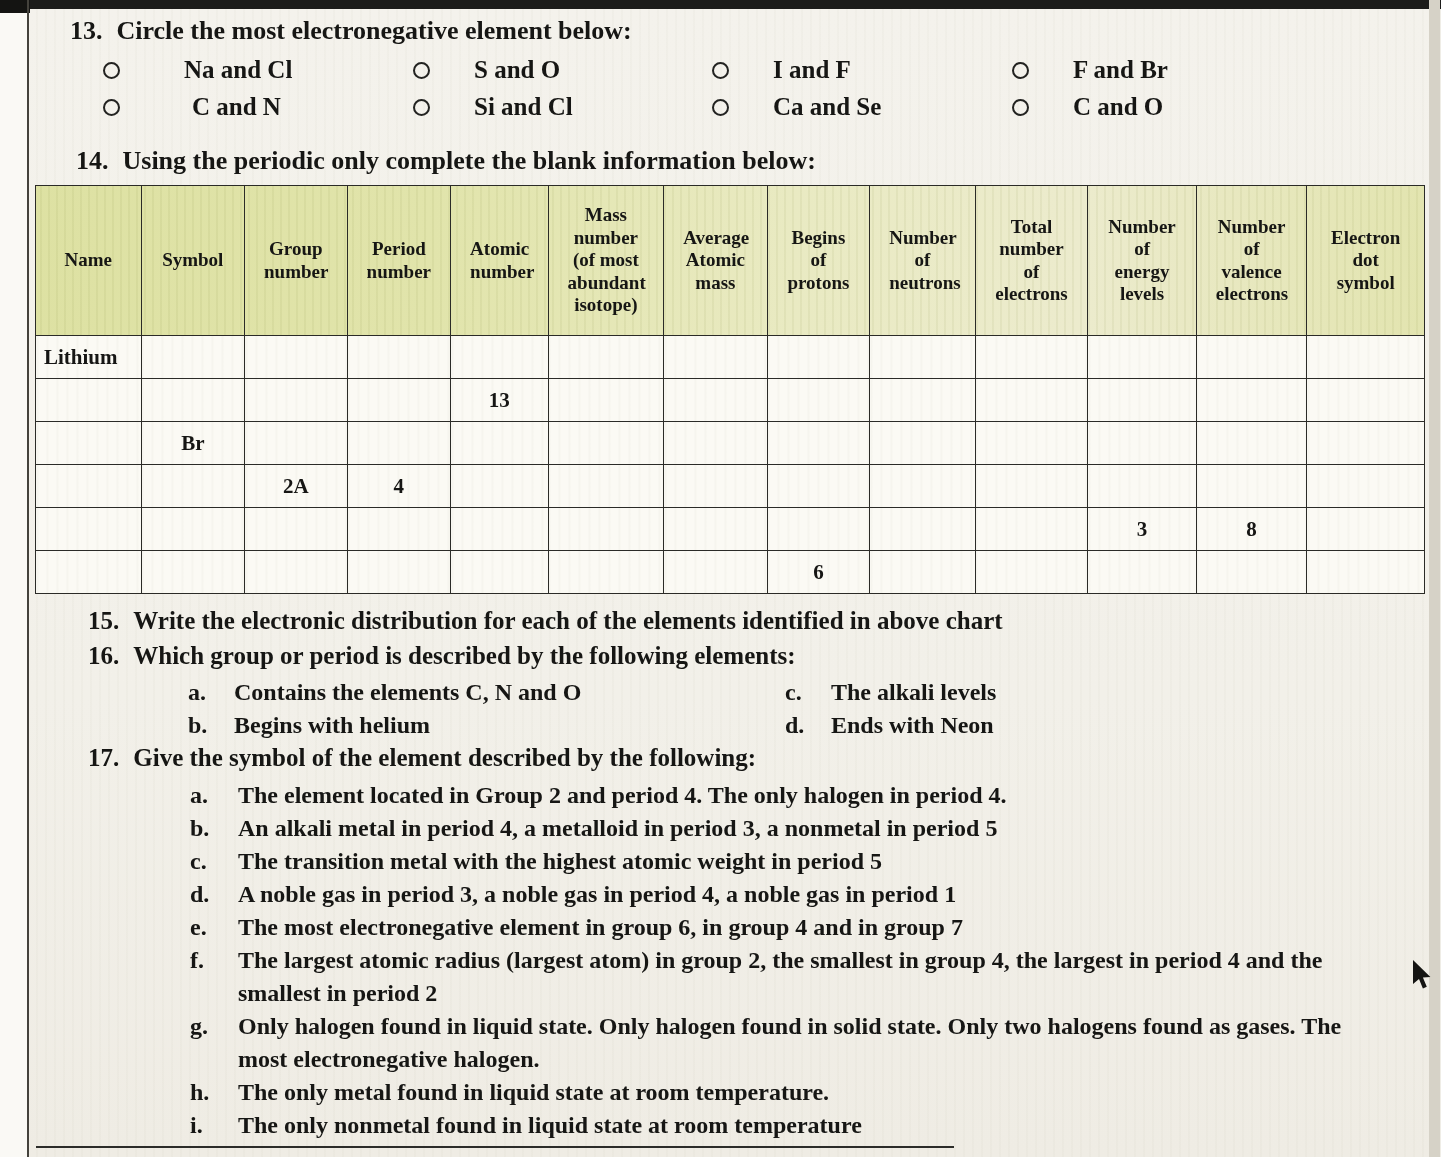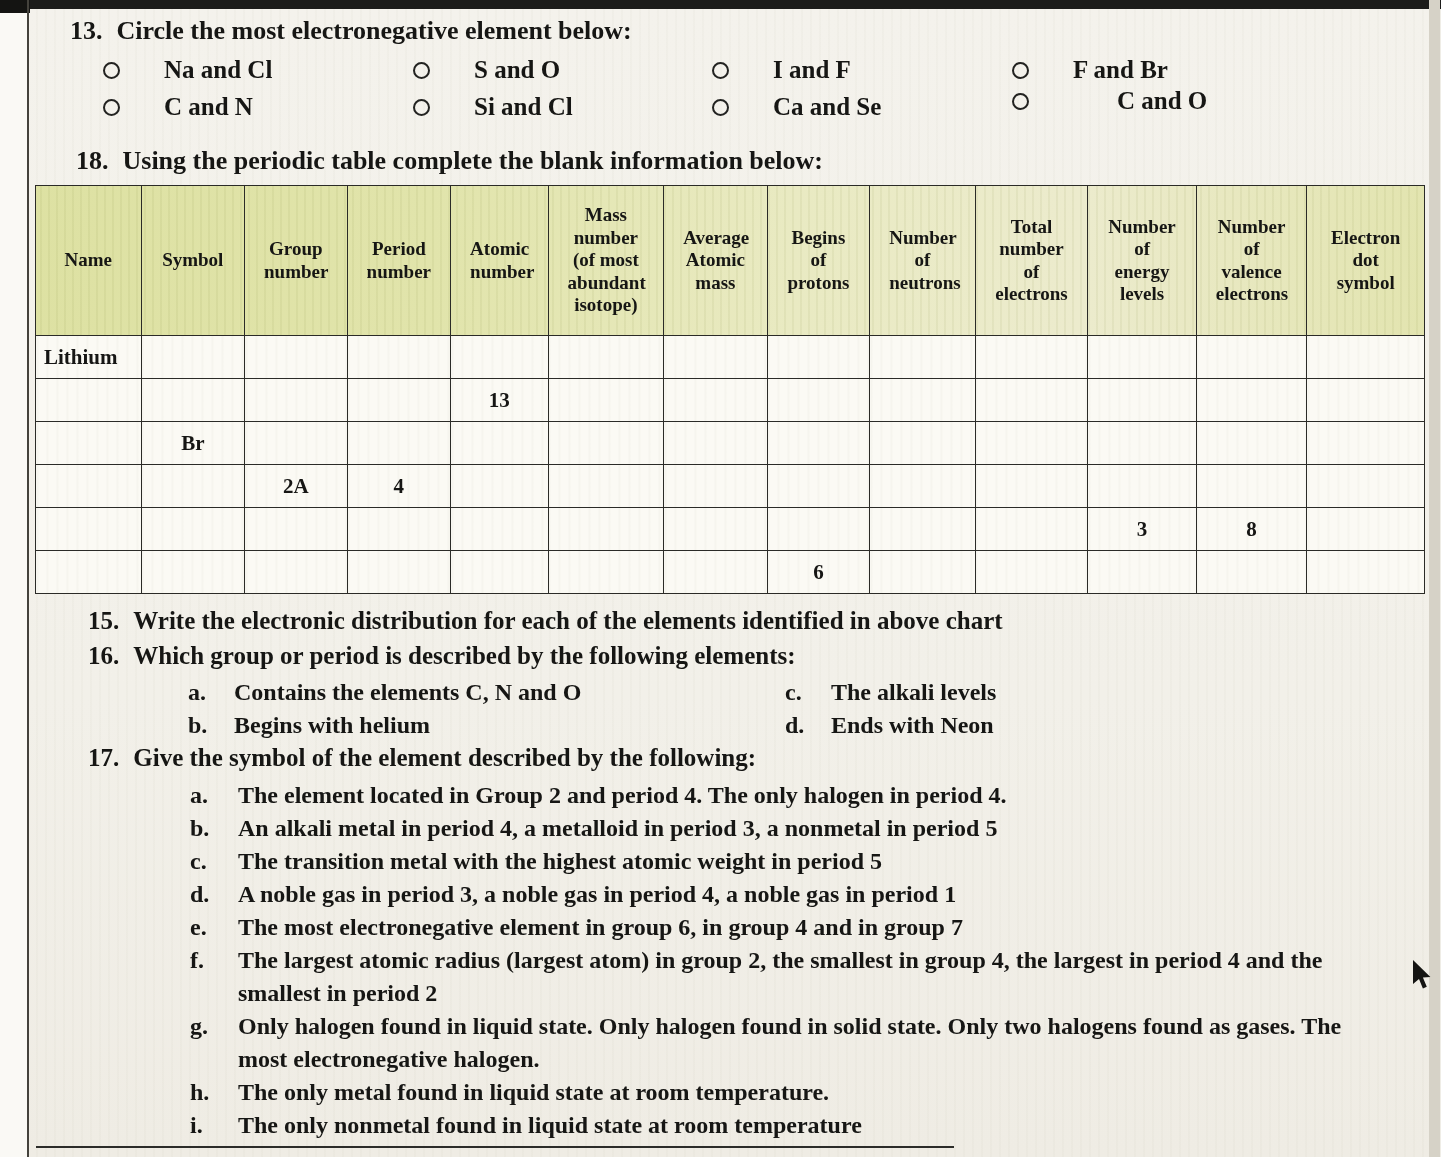--- a/index.html
+++ b/index.html
@@ -79,55 +79,55 @@
   <div class="edge-top"></div>
   <div class="corner-black"></div>
   <div class="edge-left-line"></div>
   <div class="edge-right"></div>
   <div class="bottom-line"></div>
 
   <div class="qhead" style="left:70px;top:16px;">
     <span class="qnum">13.</span><span>Circle the most electronegative element below:</span>
   </div>
 
-  <div class="opt" style="left:103px;top:56px;">
+  <div class="opt" style="left:103px;top:56px;gap:20px;">
     <span class="circ"></span>
     <span class="lbl">Na and Cl</span>
   </div>
   <div class="opt" style="left:413px;top:56px;">
     <span class="circ"></span>
     <span class="lbl">S and O</span>
   </div>
   <div class="opt" style="left:712px;top:56px;">
     <span class="circ"></span>
     <span class="lbl">I and F</span>
   </div>
   <div class="opt" style="left:1012px;top:56px;">
     <span class="circ"></span>
     <span class="lbl">F and Br</span>
   </div>
-  <div class="opt" style="left:103px;top:93px;">
+  <div class="opt" style="left:103px;top:93px;gap:28px;">
     <span class="circ"></span>
     <span class="lbl">C and N</span>
   </div>
   <div class="opt" style="left:413px;top:93px;">
     <span class="circ"></span>
     <span class="lbl">Si and Cl</span>
   </div>
   <div class="opt" style="left:712px;top:93px;">
     <span class="circ"></span>
     <span class="lbl">Ca and Se</span>
   </div>
-  <div class="opt" style="left:1012px;top:87px;gap:44px;">
+  <div class="opt" style="left:1012px;top:93px;">
     <span class="circ"></span>
     <span class="lbl">C and O</span>
   </div>
 
   <div class="qhead" style="left:76px;top:146px;">
-    <span class="qnum">18.</span><span>Using the periodic table complete the blank information below:</span>
+    <span class="qnum">14.</span><span>Using the periodic only complete the blank information below:</span>
   </div>
 
   <div class="ptable-wrap">
     <table class="ptable">
       <colgroup>
         <col style="width:105px">
           <col style="width:103px">
           <col style="width:102px">
         <col style="width:103px">
           <col style="width:97px">

